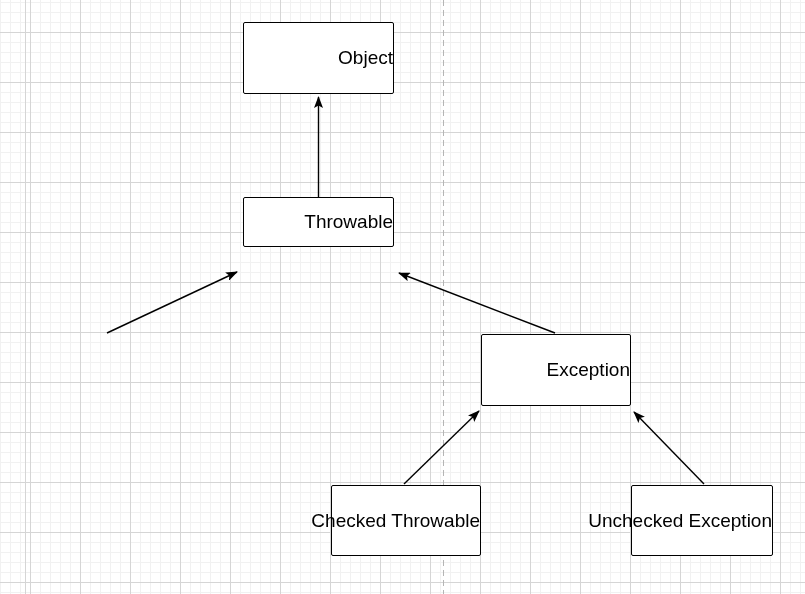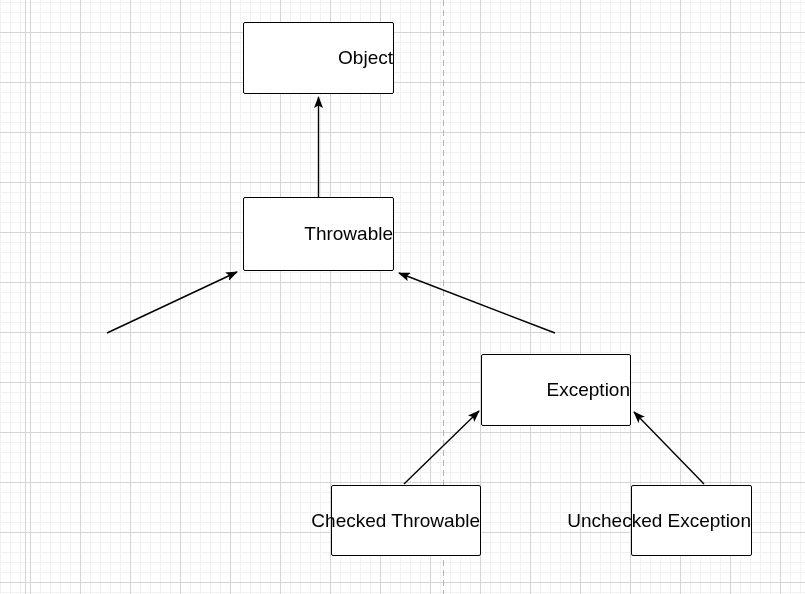--- a/index.html
+++ b/index.html
@@ -39,25 +39,25 @@
     display: flex;
     align-items: center;
     justify-content: flex-end;
     font-size: 19px;
     color: #000000;
     text-align: center;
     white-space: nowrap;
     cursor: default;
   }
   .n-object    { left: 243px; top: 22px;  width: 151px; height: 72px; }
-  .n-throwable { left: 243px; top: 197px; width: 151px; height: 74px; }
+  .n-throwable { left: 243px; top: 197px; width: 151px; height: 50px; }
   .n-error     { left: 31px;  top: 334px; width: 150px; height: 72px; }
-  .n-exception { left: 481px; top: 334px; width: 150px; height: 72px; margin-top: 20px; }
+  .n-exception { left: 481px; top: 334px; width: 150px; height: 72px; }
   .n-checked   { left: 331px; top: 485px; width: 150px; height: 71px; }
-  .n-unchecked { left: 631px; top: 485px; width: 121px; height: 71px; }
+  .n-unchecked { left: 631px; top: 485px; width: 142px; height: 71px; }
 </style>
 </head>
 <body>
 
 <div class="canvas">
 
   <svg class="edges-layer" viewBox="0 0 805 594" xmlns="http://www.w3.org/2000/svg">
     <defs>
       <marker id="arrowhead" viewBox="0 0 12 9" refX="11" refY="4.5" markerWidth="12" markerHeight="9" markerUnits="userSpaceOnUse" orient="auto">
         <path d="M0,0 L12,4.5 L0,9 L2.5,4.5 Z" fill="#000000"></path>

